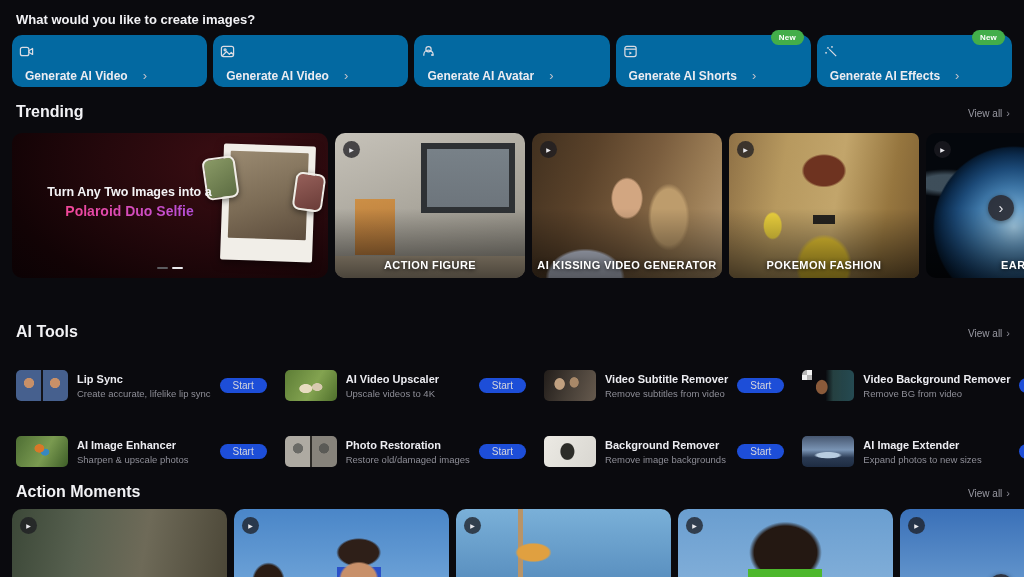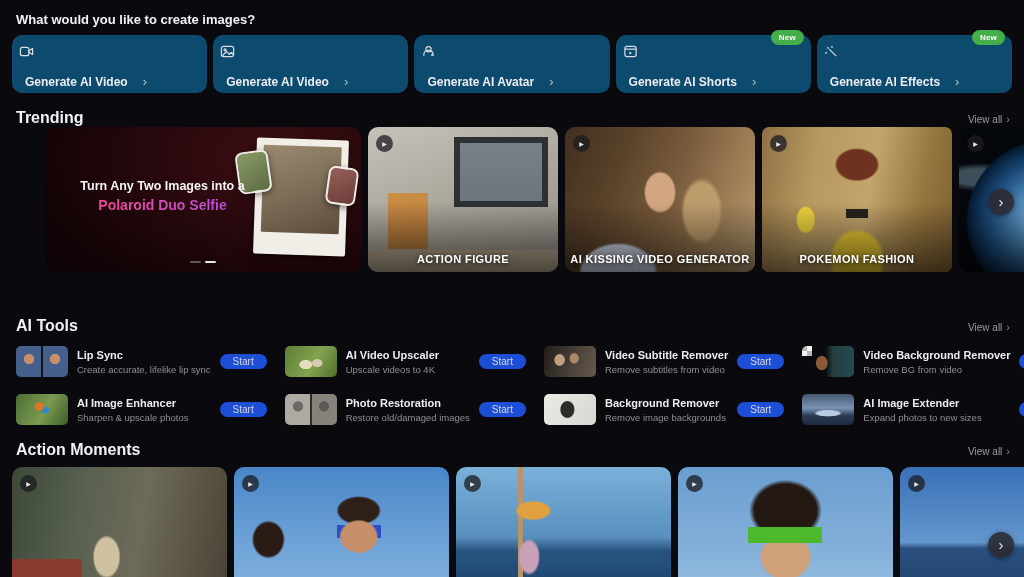--- a/index.html
+++ b/index.html
@@ -9,41 +9,41 @@
     font-family: "Liberation Sans", sans-serif;
     color: #ececf1;
     position: relative;
   }
   
   .page-title { font-size: 13px; font-weight: 700; color: #f2f2f5; margin: 12px 0 0 16px; }
 
   
   .create-row { display: flex; gap: 6px; margin: 8px 12px 0 12px; }
   .create-card {
-    flex: 1; height: 58px; background: #0c4a6e; border-radius: 10px;
+    flex: 1; height: 52px; background: #0369a1; border-radius: 10px;
     position: relative; padding: 9px 7px; cursor: pointer;
   }
   .cc-icon { color: #dcdce3; height: 16px; }
   .cc-icon svg { width: 15px; height: 15px; display: block; }
   .cc-label-row { position: absolute; left: 13px; bottom: 4px; display: flex; align-items: center; gap: 15px; }
   .cc-label { font-size: 12px; font-weight: 700; color: #ececf1; white-space: nowrap; }
   .cc-chevron { font-size: 13px; color: #c3c3cb; line-height: 10px; }
   .badge-new {
     position: absolute; top: -5px; right: 7px; background: #43ae4a; color: #fff;
     font-size: 8px; font-weight: 700; padding: 3px 8px; border-radius: 9px; letter-spacing: .2px;
   }
 
   
   .sec-head { display: flex; justify-content: space-between; align-items: baseline; margin: 0 14px 0 16px; }
   .sec-title { font-size: 16px; font-weight: 700; color: #f2f2f5; }
   .view-all { font-size: 10px; color: #9a9aa3; cursor: pointer; display: flex; align-items: flex-end; gap: 4px; }
   .view-all .vchev { font-size: 11px; color: #8a8a93; }
 
   
-  .trend-wrap { position: relative; height: 170px; padding-left: 33px; }
+  .trend-wrap { position: relative; margin-top: 12px; height: 170px; }
   .trend-row { display: flex; gap: 7px; padding-left: 12px; height: 145px; }
   .t-card {
     flex: none; width: 190px; height: 145px; border-radius: 10px;
     position: relative; overflow: hidden; cursor: pointer; background: #15151a;
   }
   .t-card.promo { width: 316px; }
   .t-shade { position: absolute; left:0; right:0; top:0; bottom:0; background: linear-gradient(180deg, rgba(0,0,0,0) 52%, rgba(0,0,0,.58) 100%); }
   .t-title {
     position: absolute; left: 0; right: 0; bottom: 7px; text-align: center;
     font-size: 11px; font-weight: 700; color: #fff; letter-spacing: .4px;
@@ -123,21 +123,21 @@
     background: radial-gradient(circle 90px at 88px 94px, #a8d2ec 0%, #6ba2cc 22%, #3c74a4 45%, #1c4a78 65%, #0c2c4e 80%, #061a30 88%, rgba(4,8,14,0) 90%),
       radial-gradient(ellipse 60px 20px at 20px 50px, rgba(170,210,235,.35) 40%, rgba(0,0,0,0) 70%),
       #04070c;
   }
 
   
   .tools-grid {
     display: grid; grid-template-columns: repeat(4, 1fr);
     column-gap: 18px; row-gap: 17px; margin: 11px 20px 0 16px;
   }
-  .tool { display: flex; align-items: center; gap: 9px; cursor: pointer; }
+  .tool { display: flex; align-items: center; gap: 9px; cursor: pointer; margin-top: 18px; }
   .tool-thumb { width: 52px; height: 31px; border-radius: 5px; flex: none; overflow: hidden; background-repeat: no-repeat; }
   .tool-text { flex: 1; min-width: 0; }
   .tool-title { font-size: 11px; font-weight: 700; color: #ececf1; white-space: nowrap; }
   .tool-sub { font-size: 9.5px; color: #8e8e97; margin-top: 3px; white-space: nowrap; }
   .start-btn {
     flex: none; background: #1d4ed8; color: #d6d6dc; font-size: 10px;
     padding: 2px 13px; border-radius: 20px; cursor: pointer;
   }
   .th-lipsync {
     background-image:

